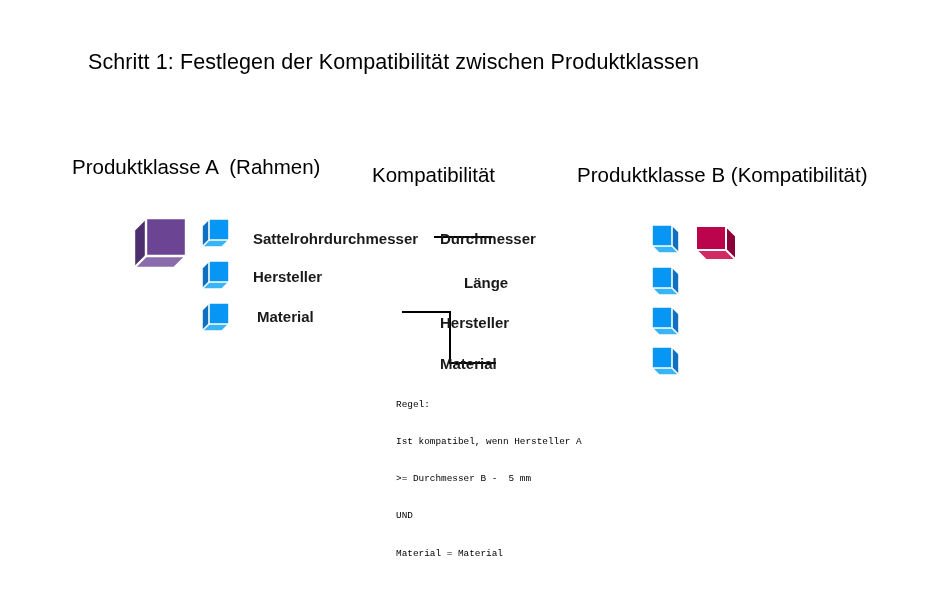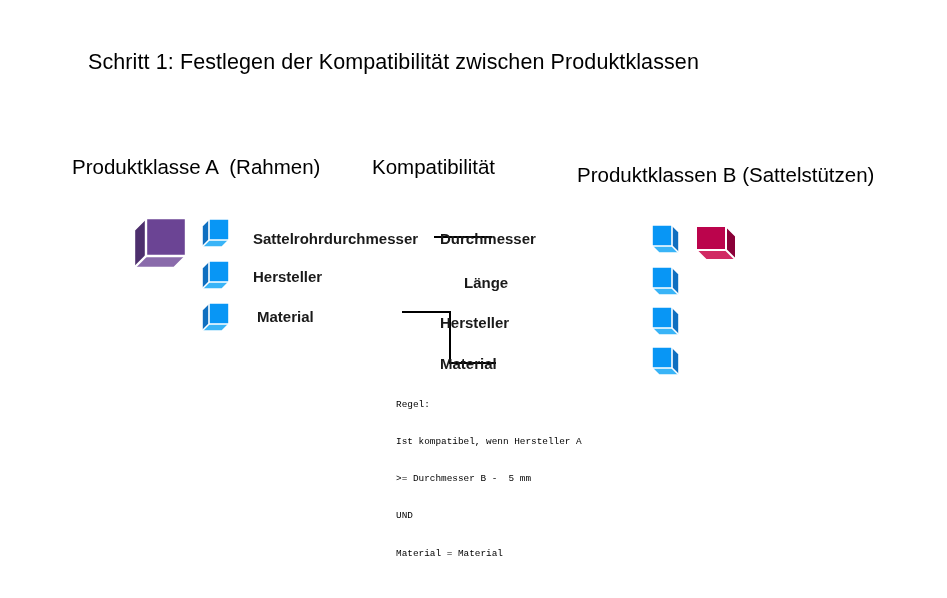--- a/index.html
+++ b/index.html
@@ -34,21 +34,21 @@
 
   
   .col-header {
     position: absolute;
     font-size: 20.5px;
     font-weight: 400;
     color: #000000;
     white-space: pre;
   }
   .col-header.a  { left: 24px;  top: 155px; margin-left: 48px; }
-  .col-header.k  { left: 372px; top: 155px; }
+  .col-header.k  { left: 372px; top: 163px; }
   .col-header.b  { left: 577px; top: 163px; }
 
   
   .cube {
     position: absolute;
     display: block;
   }
 
   
   .attr-label {
@@ -85,21 +85,21 @@
 </style>
 </head>
 <body>
 
 <div id="canvas">
 
   <div class="diagram-title">Schritt 1: Festlegen der Kompatibilität zwischen Produktklassen</div>
 
   <div class="col-header a">Produktklasse A  (Rahmen)</div>
   <div class="col-header k">Kompatibilität</div>
-  <div class="col-header b">Produktklassen B (Sattelstützen)</div>
+  <div class="col-header b">Produktklasse B (Kompatibilität)</div>
 
   <svg class="connectors" viewBox="0 0 947 598" width="947" height="598">
 
     <line x1="434" y1="237" x2="492" y2="237" stroke="#000000" stroke-width="1.8" shape-rendering="crispEdges"></line>
 
     <polyline points="402,312 450,312 450,363 496,363" fill="none" stroke="#000000" stroke-width="1.8" shape-rendering="crispEdges"></polyline>
   </svg>
 
   <svg class="cube" style="left:132px; top:216px;" width="58" height="54" viewBox="0 0 58 54">
 

